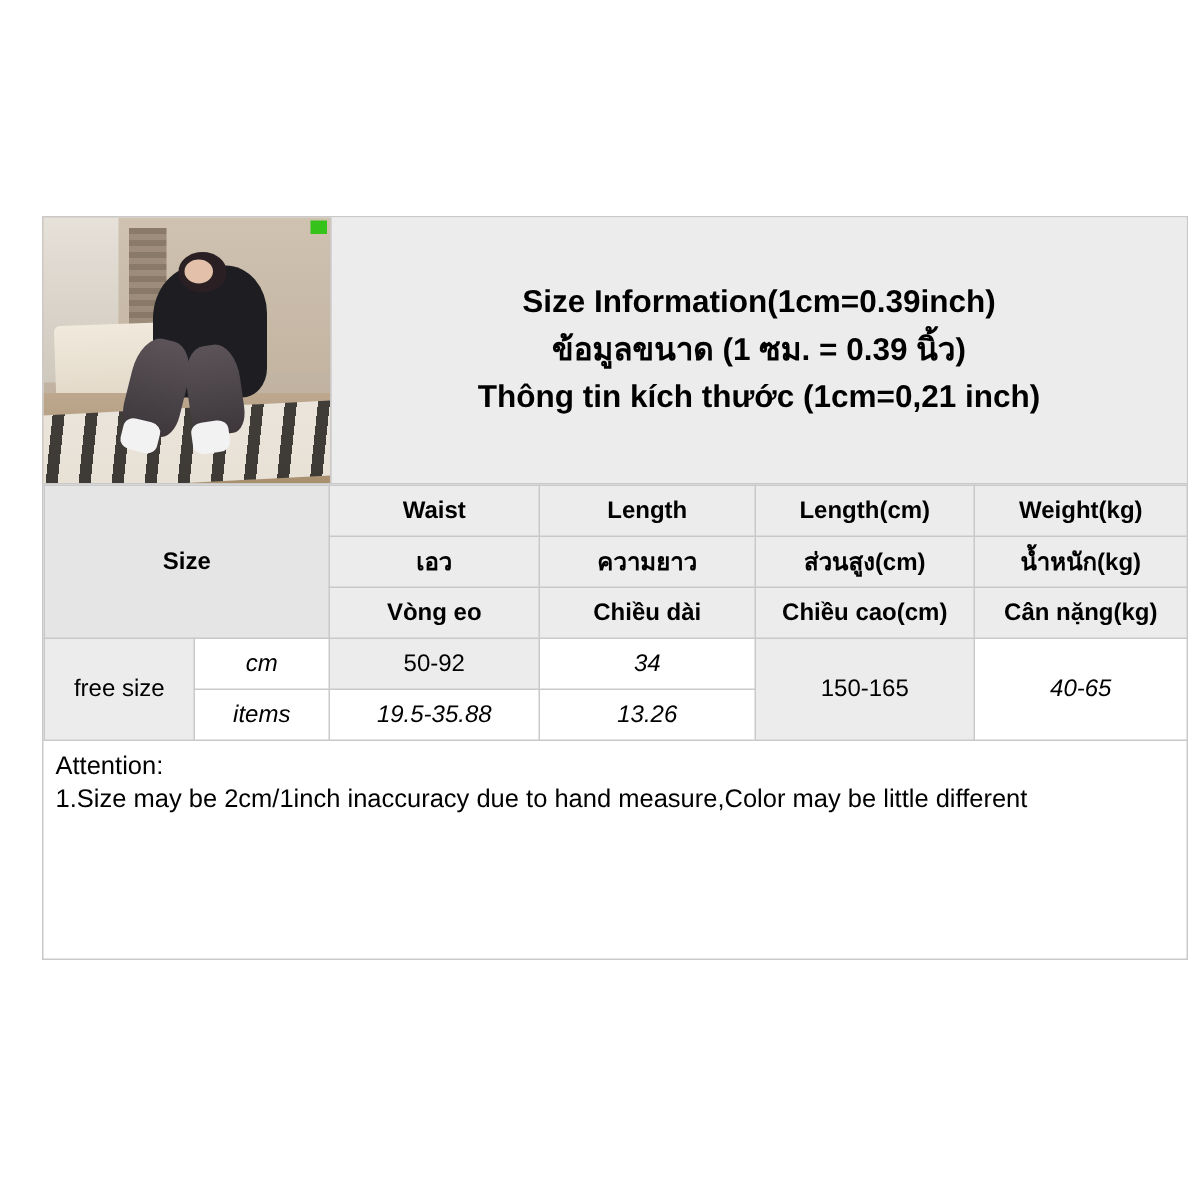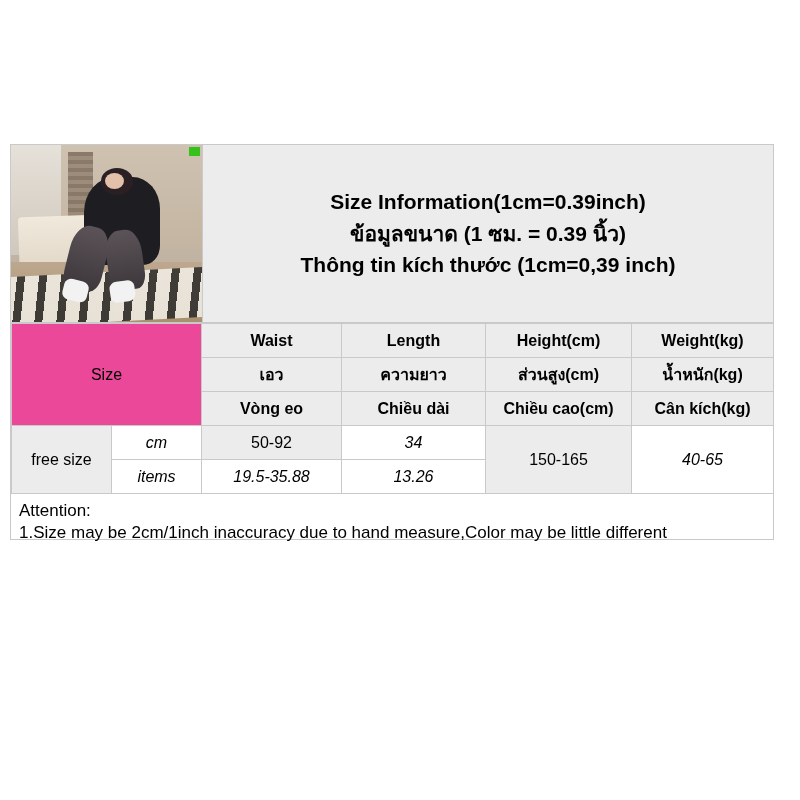--- a/index.html
+++ b/index.html
@@ -13,24 +13,24 @@
 
   #page {
     position: relative;
     width: 800px;
     height: 800px;
     background: #ffffff;
   }
 
   .chart {
     position: absolute;
-    left: 10px;
+    left: 28px;
     top: 144px;
     width: 764px;
-    height: 396px;
+    height: 496px;
     border: 1px solid #c9c9c9;
     box-sizing: border-box;
     background: #ffffff;
   }
 
   
   .header-row {
     display: flex;
     height: 178px;
     border-bottom: 1px solid #c9c9c9;
@@ -165,23 +165,23 @@
     vertical-align: middle;
     font-size: 16px;
     color: #000;
     height: 31px;
     padding: 1px 2px;
   }
   .g { background: #ececec; }
   .w { background: #ffffff; font-style: italic; }
   .bold { font-weight: bold; margin-top: 32px; }
   .size-cell {
-    font-weight: normal;
+    font-weight: bold;
     font-size: 24px;
-    background: #ec4899;
+    background: #e5e5e5;
   }
   .unit-cell { font-size: 16px; }
   .freesize-cell { font-size: 16px; }
 
   
   .c1 { width: 100px; }
   .c2 { width: 90px; }
   .c3 { width: 140px; }
   .c4 { width: 144px; }
   .c5 { width: 146px; }
@@ -216,52 +216,52 @@
         <div class="photo-legR"></div>
         <div class="photo-sockL"></div>
         <div class="photo-sockR"></div>
         <div class="photo-head"></div>
         <div class="photo-face"></div>
         <div class="photo-dot"></div>
       </div>
       <div class="title-cell">
         <div class="title-line">Size Information(1cm=0.39inch)</div>
         <div class="title-line">ข้อมูลขนาด (1 ซม. = 0.39 นิ้ว)</div>
-        <div class="title-line">Thông tin kích thước (1cm=0,39 inch)</div>
+        <div class="title-line">Thông tin kích thước (1cm=0,21 inch)</div>
       </div>
     </div>
 
     <table class="tbl">
       <colgroup>
         <col class="c1">
           <col class="c2">
           <col class="c3">
           <col class="c4">
           <col class="c5">
           <col class="c6">
       </colgroup>
       <tbody>
         <tr>
           <td class="size-cell" rowspan="3" colspan="2">Size</td>
           <td class="g bold">Waist</td>
           <td class="g bold">Length</td>
-          <td class="g bold">Height(cm)</td>
+          <td class="g bold">Length(cm)</td>
           <td class="g bold">Weight(kg)</td>
         </tr>
         <tr>
           <td class="g bold">เอว</td>
           <td class="g bold">ความยาว</td>
           <td class="g bold">ส่วนสูง(cm)</td>
           <td class="g bold">น้ำหนัก(kg)</td>
         </tr>
         <tr>
           <td class="g bold">Vòng eo</td>
           <td class="g bold">Chiều dài</td>
           <td class="g bold">Chiều cao(cm)</td>
-          <td class="g bold">Cân kích(kg)</td>
+          <td class="g bold">Cân nặng(kg)</td>
         </tr>
 
         <tr>
           <td class="g freesize-cell" rowspan="2">free size</td>
           <td class="w unit-cell">cm</td>
           <td class="g">50-92</td>
           <td class="w">34</td>
           <td class="g" rowspan="2">150-165</td>
           <td class="w" rowspan="2">40-65</td>
         </tr>

